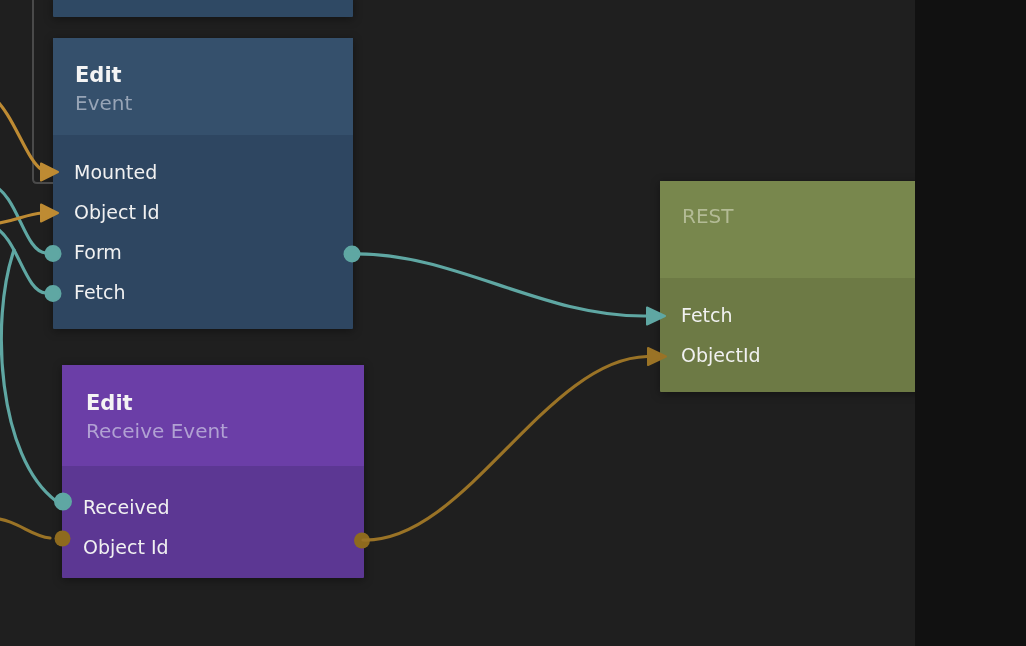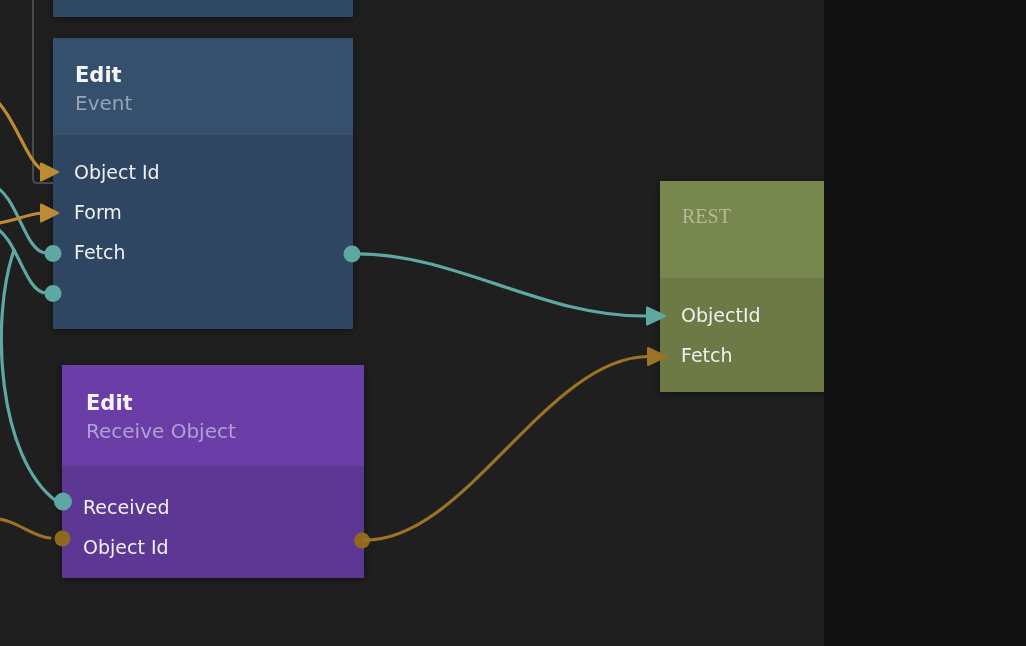--- a/index.html
+++ b/index.html
@@ -23,21 +23,21 @@
     --update_subtitle:#B3BB95;
   }
   html,body{margin:0;padding:0;}
   body{
     background:#111;
     font-family:"DejaVu Sans","Liberation Sans",sans-serif;
     -webkit-font-smoothing:antialiased;
   }
   .canvas{
     position:relative;
-    width:824px;height:646px;
+    width:915px;height:646px;
     background:var(--background);
     overflow:hidden;
   }
   .node{
     position:absolute;
     border-radius:1px;
     box-shadow:0 2px 10px rgba(0,0,0,0.38);
   }
   .node-header{
     box-sizing:border-box;
@@ -75,21 +75,21 @@
   .node-form{left:53px;top:38px;width:300px;height:291px;background:var(--form_body);}
   .node-form .node-header{background:var(--form_header);height:97px;}
   .node-form .node-subtitle{color:var(--form_subtitle);}
   .node-form .node-body{padding-top:17px;}
   .node-receive{left:62px;top:365px;width:302px;height:213px;background:var(--receive_body);}
   .node-receive .node-header{background:var(--receive_header);height:101px;padding-top:23px;padding-left:24px;}
   .node-receive .node-subtitle{color:var(--receive_subtitle);}
   .node-receive .node-body{padding-top:21px;}
   .node-update{left:660px;top:181px;width:300px;height:211px;background:var(--update_body);}
   .node-update .node-header{background:var(--update_header);height:97px;}
-  .node-update .node-subtitle{color:var(--update_subtitle);font-family:Liberation Serif, serif;}
+  .node-update .node-subtitle{color:var(--update_subtitle);}
   .node-update .node-body{padding-top:17px;}
   
   svg.wires{
     position:absolute;left:0;top:0;
     width:1026px;height:646px;
     pointer-events:none;
   }
   .w{fill:none;stroke-width:3.2px;stroke-linecap:round;}
   .w-teal{stroke:var(--teal);}
   .w-amber{stroke:var(--amber);}
@@ -107,56 +107,59 @@
 
   <div class="node node-clipped"></div>
 
   <div class="node node-form">
     <div class="node-header">
       <div class="node-title">Edit</div>
       <div class="node-subtitle">Event</div>
     </div>
     <div class="node-body">
       <div class="port-row">
+        <span class="port-label">Mounted</span>
+      </div>
+      <div class="port-row">
         <span class="port-label">Object Id</span>
       </div>
       <div class="port-row">
         <span class="port-label">Form</span>
       </div>
       <div class="port-row">
         <span class="port-label">Fetch</span>
       </div>
     </div>
   </div>
 
   <div class="node node-receive">
     <div class="node-header">
       <div class="node-title">Edit</div>
-      <div class="node-subtitle">Receive Object</div>
+      <div class="node-subtitle">Receive Event</div>
     </div>
     <div class="node-body">
       <div class="port-row">
         <span class="port-label">Received</span>
       </div>
       <div class="port-row">
         <span class="port-label">Object Id</span>
       </div>
     </div>
   </div>
 
   <div class="node node-update">
     <div class="node-header">
       <div class="node-subtitle">REST</div>
     </div>
     <div class="node-body">
       <div class="port-row">
-        <span class="port-label">ObjectId</span>
+        <span class="port-label">Fetch</span>
       </div>
       <div class="port-row">
-        <span class="port-label">Fetch</span>
+        <span class="port-label">ObjectId</span>
       </div>
     </div>
   </div>
 
   <svg class="wires" viewBox="0 0 1026 646">
 
     <path class="w-gray" d="M33 -4 L33 179 Q33 183 37 183 L53 183"></path>
 
     <path class="w w-teal" d="M14 250 C-10 320 -2 458 56 501"></path>
     <circle class="f-teal" cx="63" cy="501.5" r="8"></circle>

